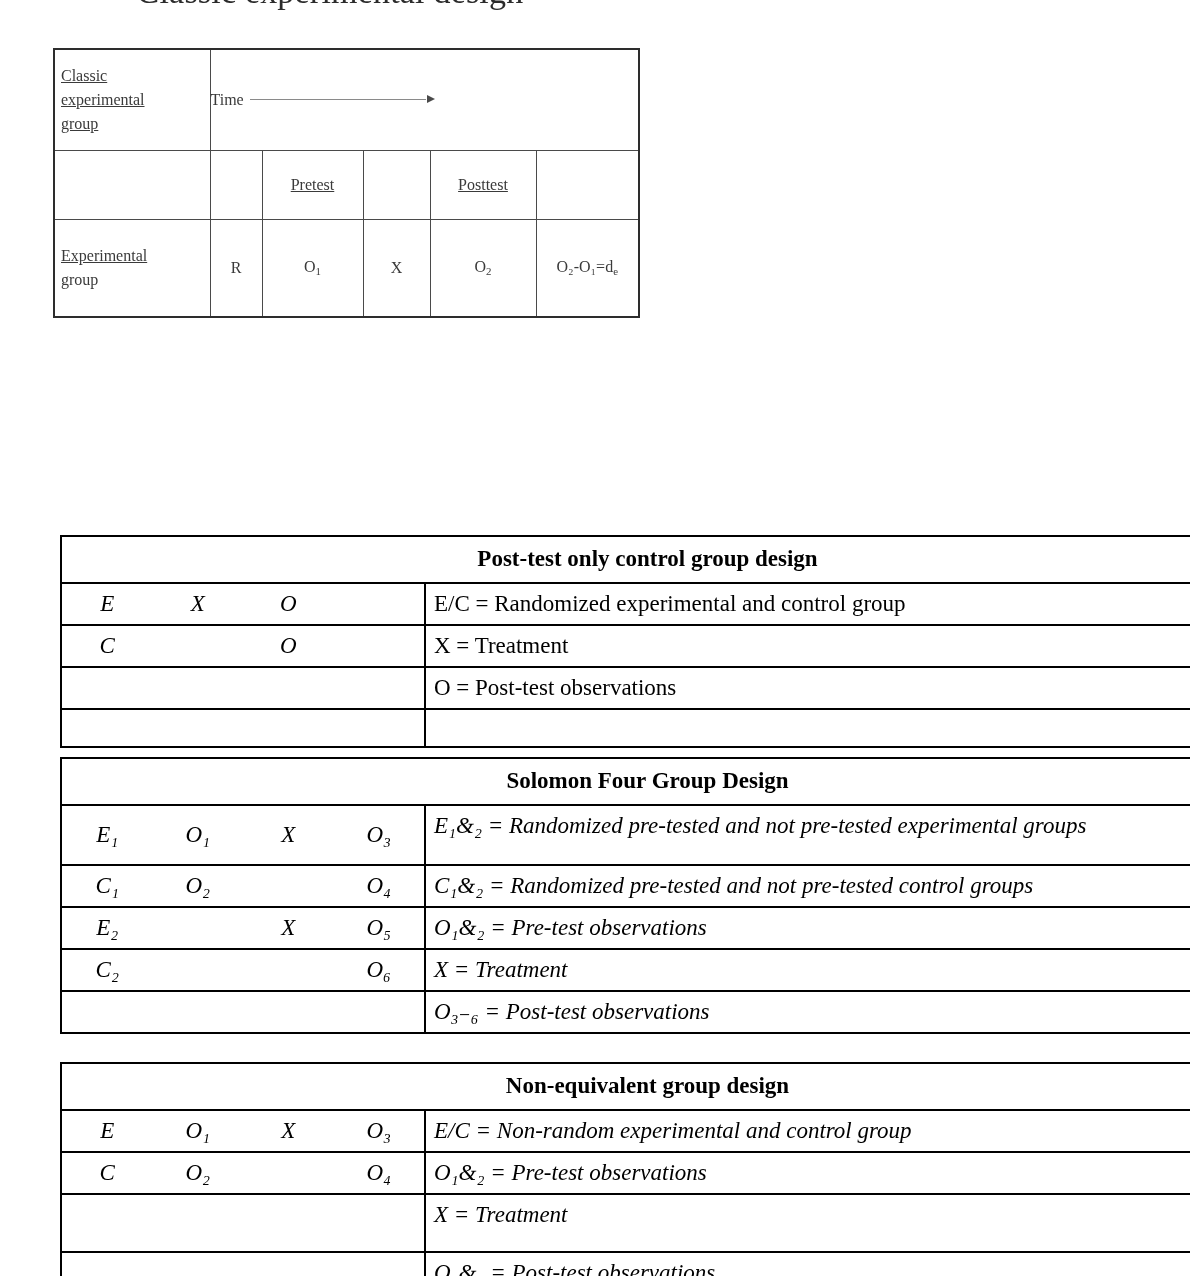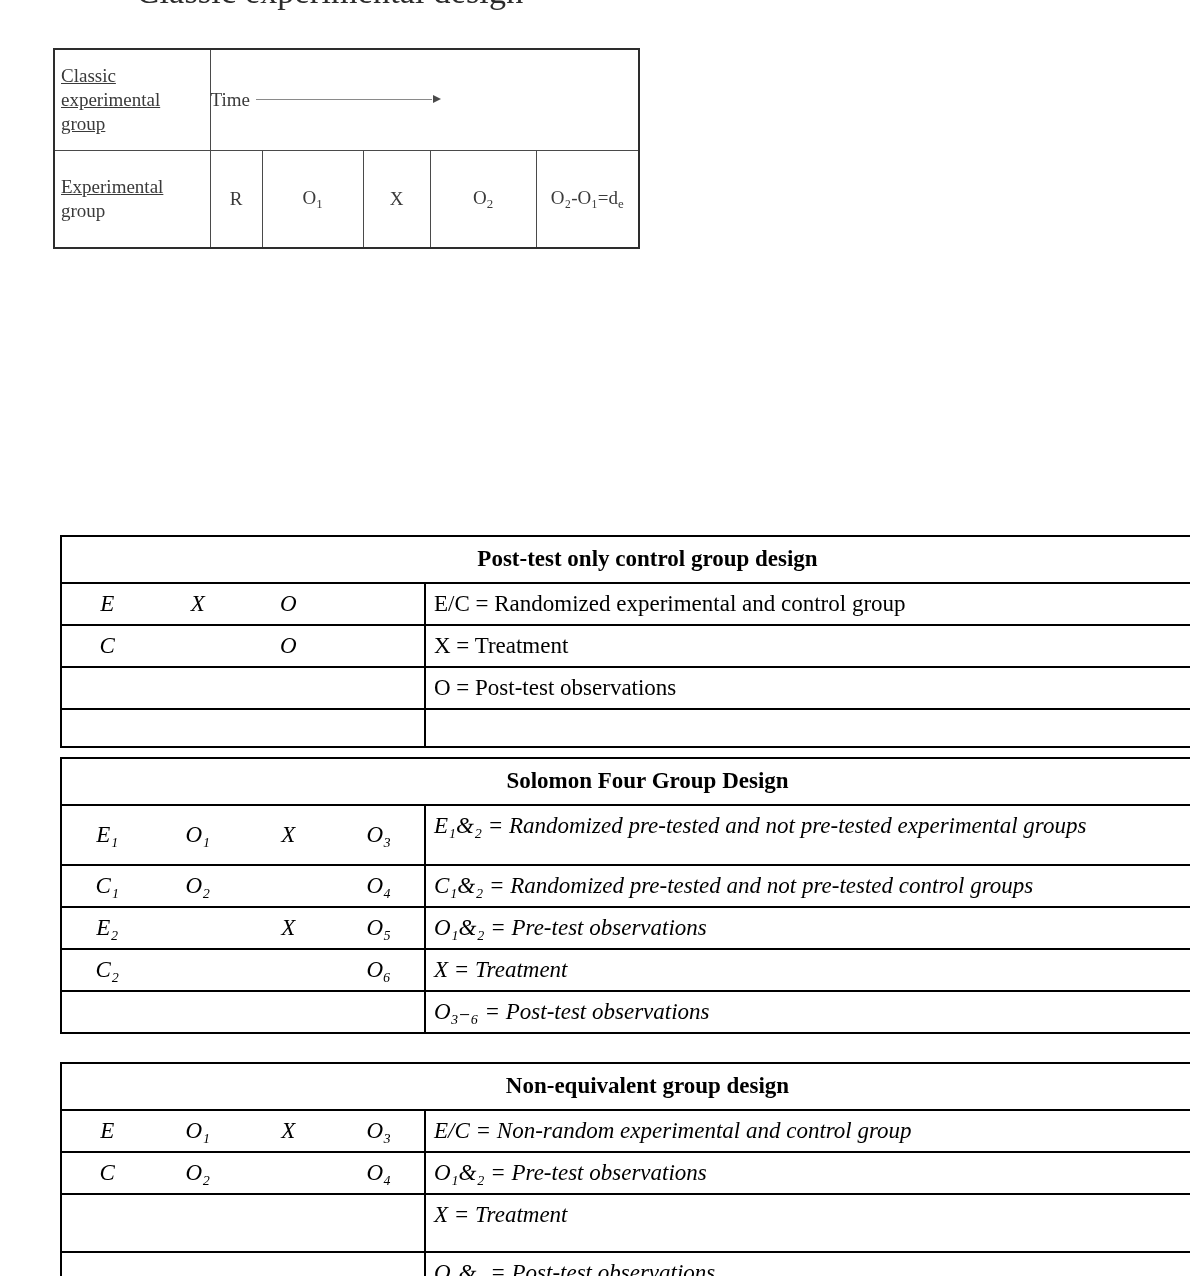--- a/index.html
+++ b/index.html
@@ -31,21 +31,21 @@
   }
 
   
   .t1 {
     position: absolute;
     left: 53px;
     top: 48px;
     width: 585px;
     border-collapse: collapse;
     table-layout: fixed;
-    font-size: 19px;
+    font-size: 16px;
     color: #3a3a3a;
   }
   .t1, .t1 td {
     border: 1px solid #4a4a4a;
   }
   .t1 {
     border: 2px solid #2d2d2d;
   }
   .t1 td {
     padding: 0;
@@ -178,20 +178,28 @@
         <span class="time-row-inner">
           <span>Time</span>
           <span class="arrow-wrap">
             <span class="arrow-line"></span>
             <span class="arrow-head"></span>
           </span>
         </span>
       </td>
     </tr>
 
+    <tr>
+      <td style="height:68px"></td>
+      <td></td>
+      <td class="u">Pretest</td>
+      <td></td>
+      <td class="u">Posttest</td>
+      <td></td>
+    </tr>
 
     <tr>
       <td class="rowlbl" style="height:96px">
         <span class="u">Experimental</span><br>
         <span>group</span>
       </td>
       <td>R</td>
       <td><span>O</span><sub class="s">1</sub></td>
       <td>X</td>
       <td><span>O</span><sub class="s">2</sub></td>

